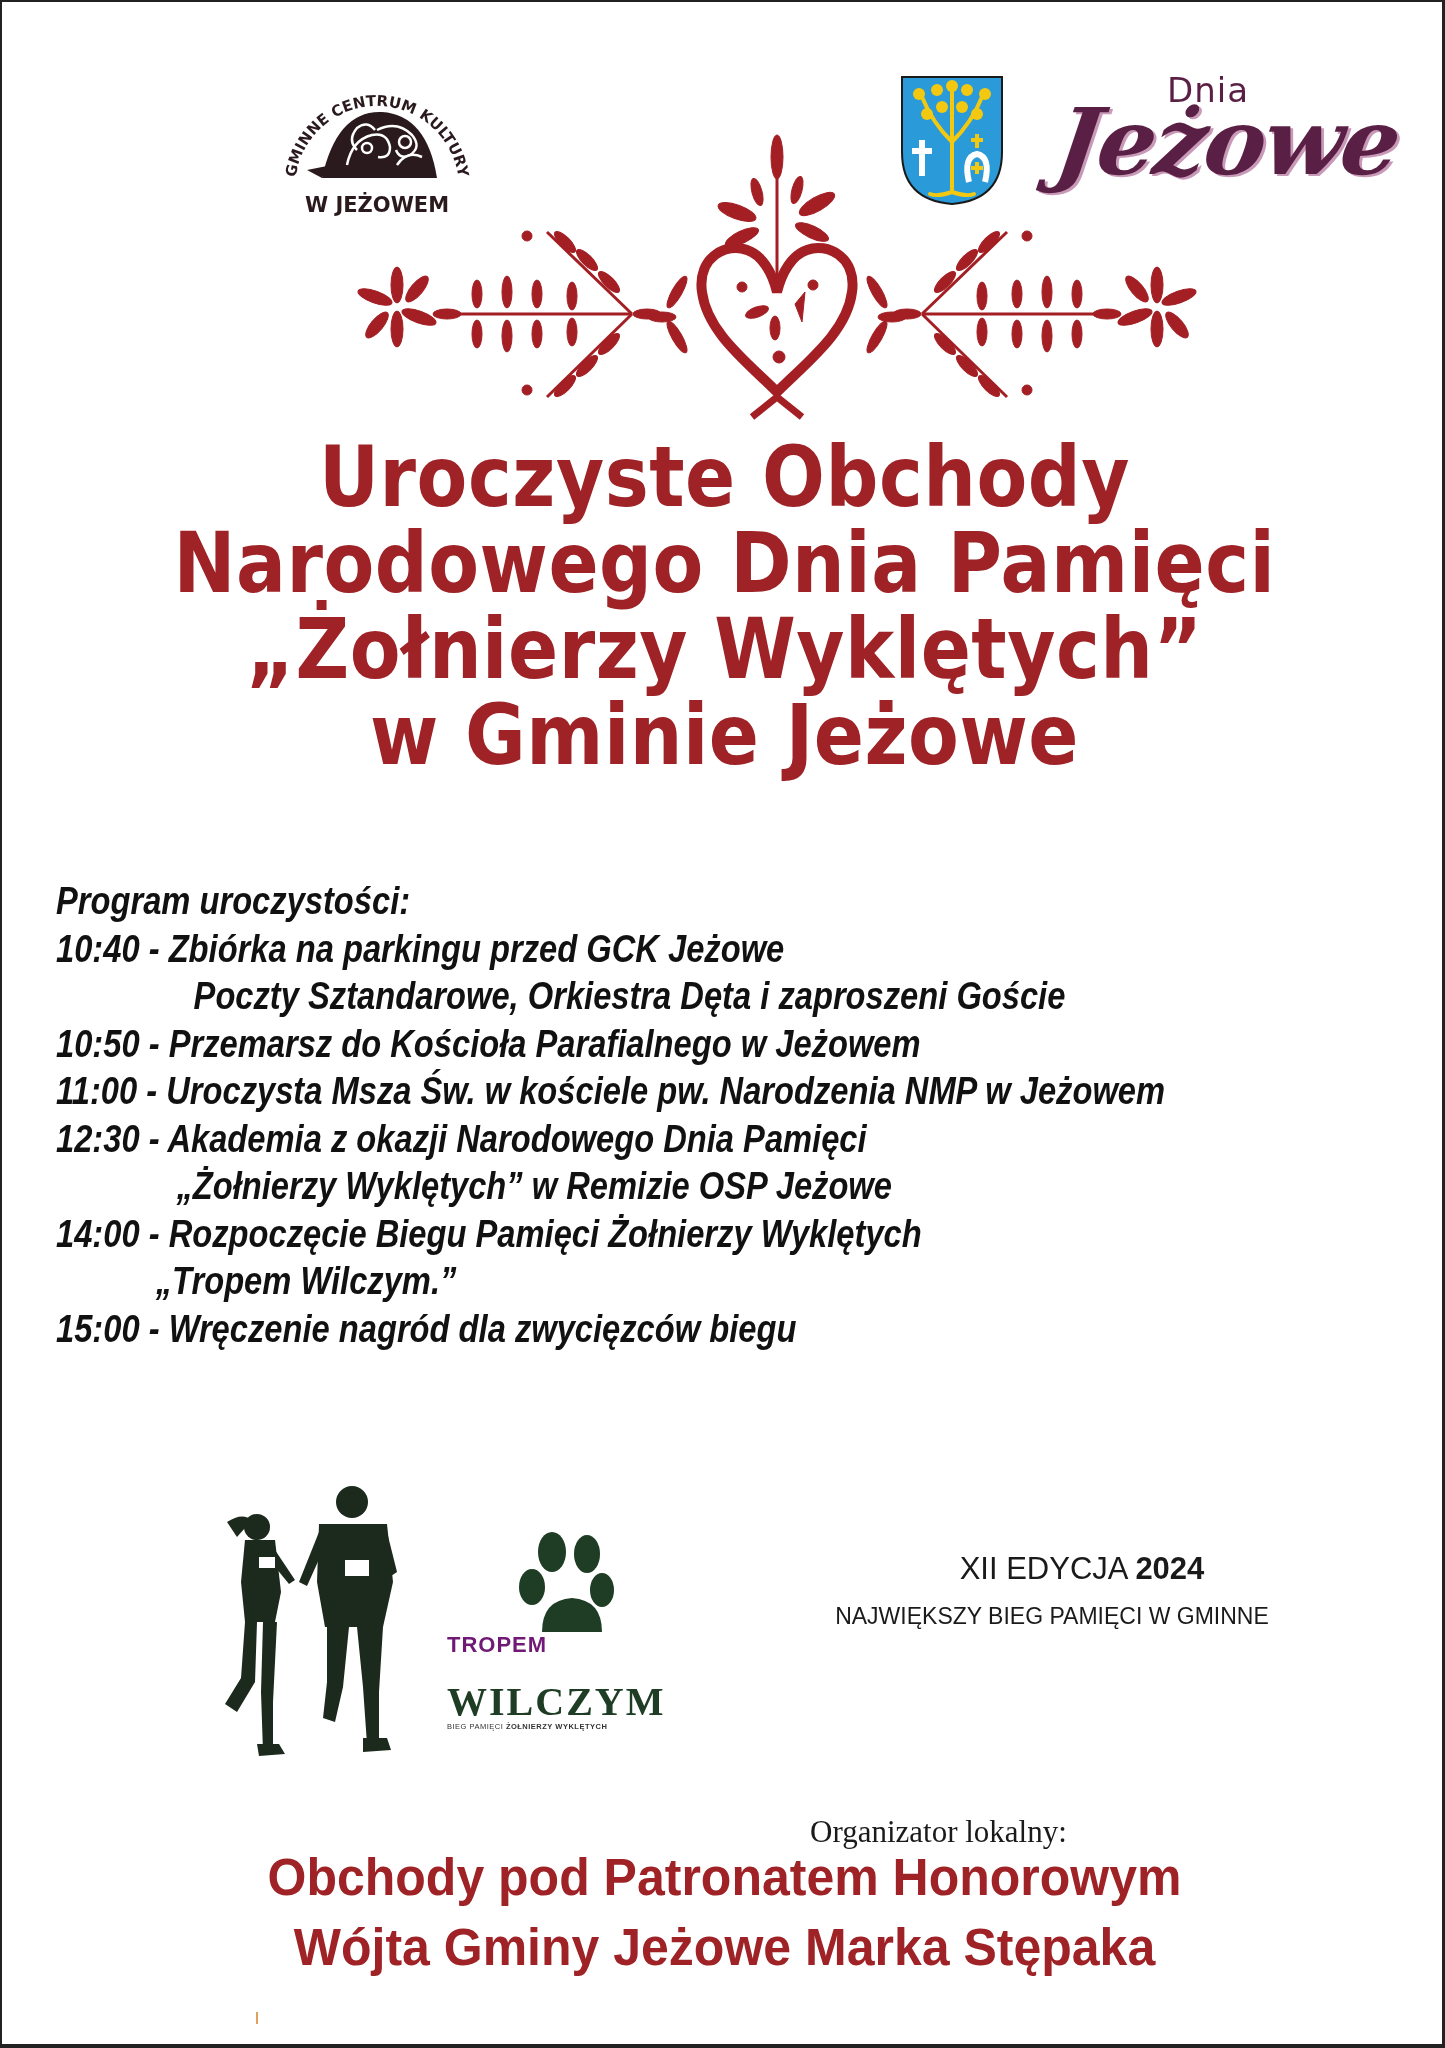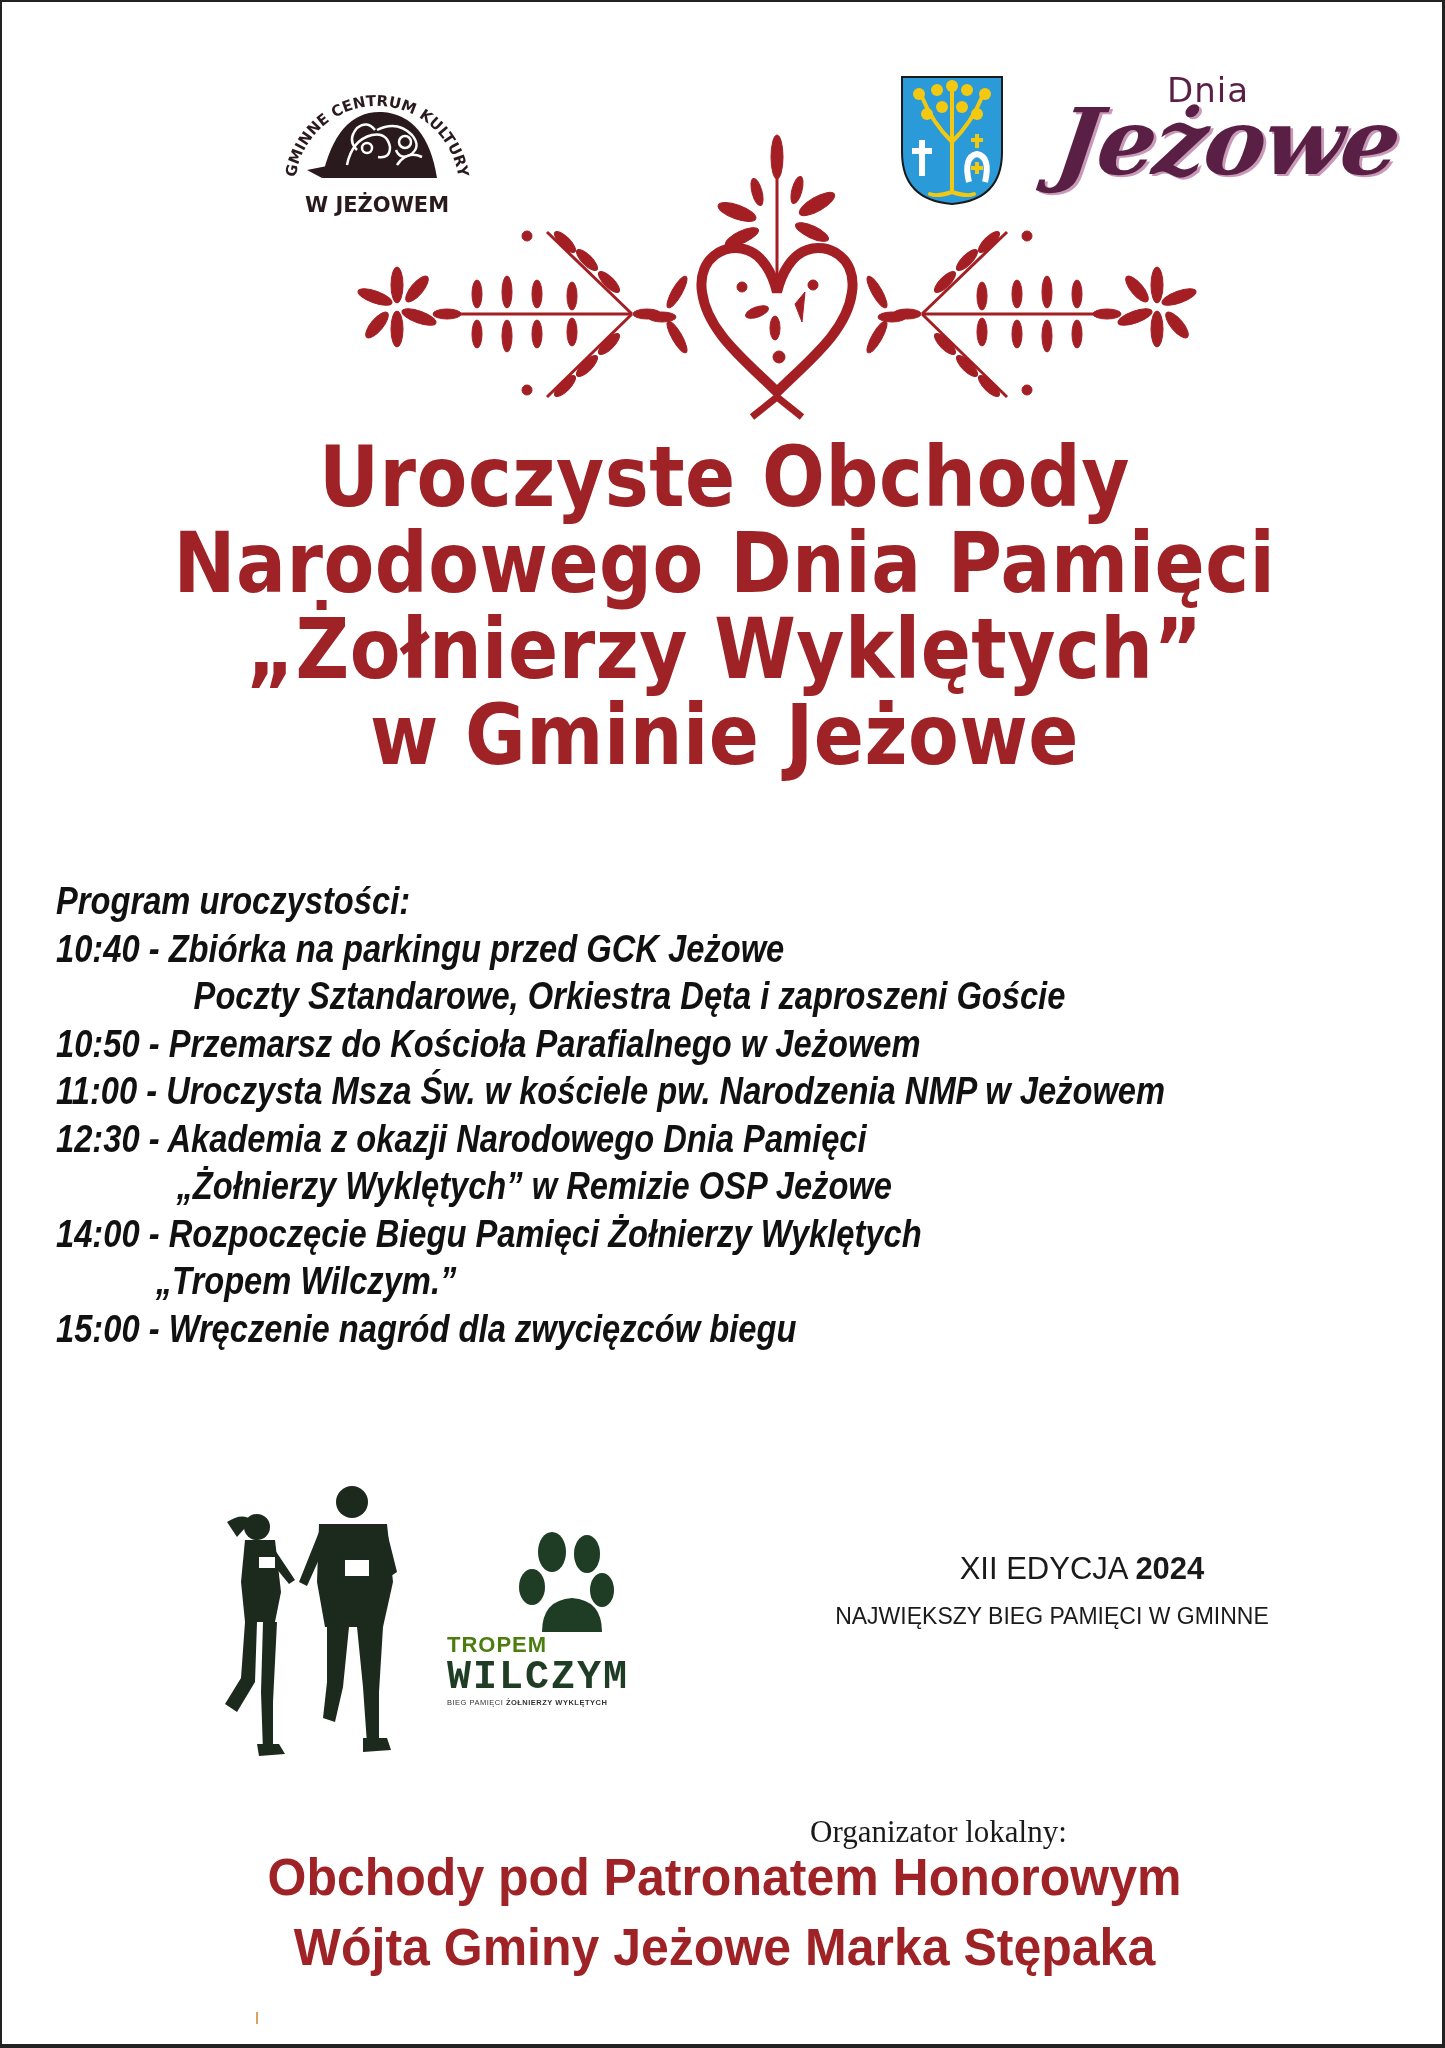--- a/index.html
+++ b/index.html
@@ -45,22 +45,22 @@
   }
   .program .row { white-space: nowrap; transform: scaleX(0.86); transform-origin: left center; }
   .program .indent1 { padding-left: 160px; }
   .program .indent2 { padding-left: 140px; }
   .program .indent3 { padding-left: 116px; }
 
   
   .runners { position: absolute; left: 205px; top: 1480px; width: 220px; height: 310px; }
   .paw-logo { position: absolute; left: 440px; top: 1520px; width: 180px; height: 190px; }
   .tropem { position: absolute; left: 445px; top: 1630px; width: 180px; }
-  .tropem-1 { font-family: "Liberation Sans", sans-serif; font-weight: bold; font-size: 22px; color: #4d7c0f; letter-spacing: 1px; }
-  .tropem-2 { font-family: Liberation Mono, monospace; font-weight: bold; font-size: 40px; color: #1f3d24; letter-spacing: 2px; line-height: 40px; }
+  .tropem-1 { font-family: "Liberation Sans", sans-serif; font-weight: bold; font-size: 22px; color: #701a75; letter-spacing: 1px; }
+  .tropem-2 { font-family: Liberation Serif, serif; font-weight: bold; font-size: 40px; color: #1f3d24; letter-spacing: 2px; line-height: 40px; margin-top: 24px; }
   .tropem-3 { font-family: "Liberation Sans", sans-serif; font-size: 7.5px; color: #333; letter-spacing: 0.5px; white-space: nowrap; }
   .tropem-3 b { font-weight: bold; }
 
   .edition {
     position: absolute; left: 760px; top: 1505px; width: 580px; text-align: center;
     font-family: "Liberation Sans", sans-serif; color: #1a1a1a; margin-top: 41px;
   }
   .edition .e1 { font-size: 31px; line-height: 42px; padding-left: 60px; }
   .edition .e2 { font-size: 34px; line-height: 48px; padding-left: 60px; }
   .edition .e3 { font-size: 23px; line-height: 40px; margin-top: 6px; }

